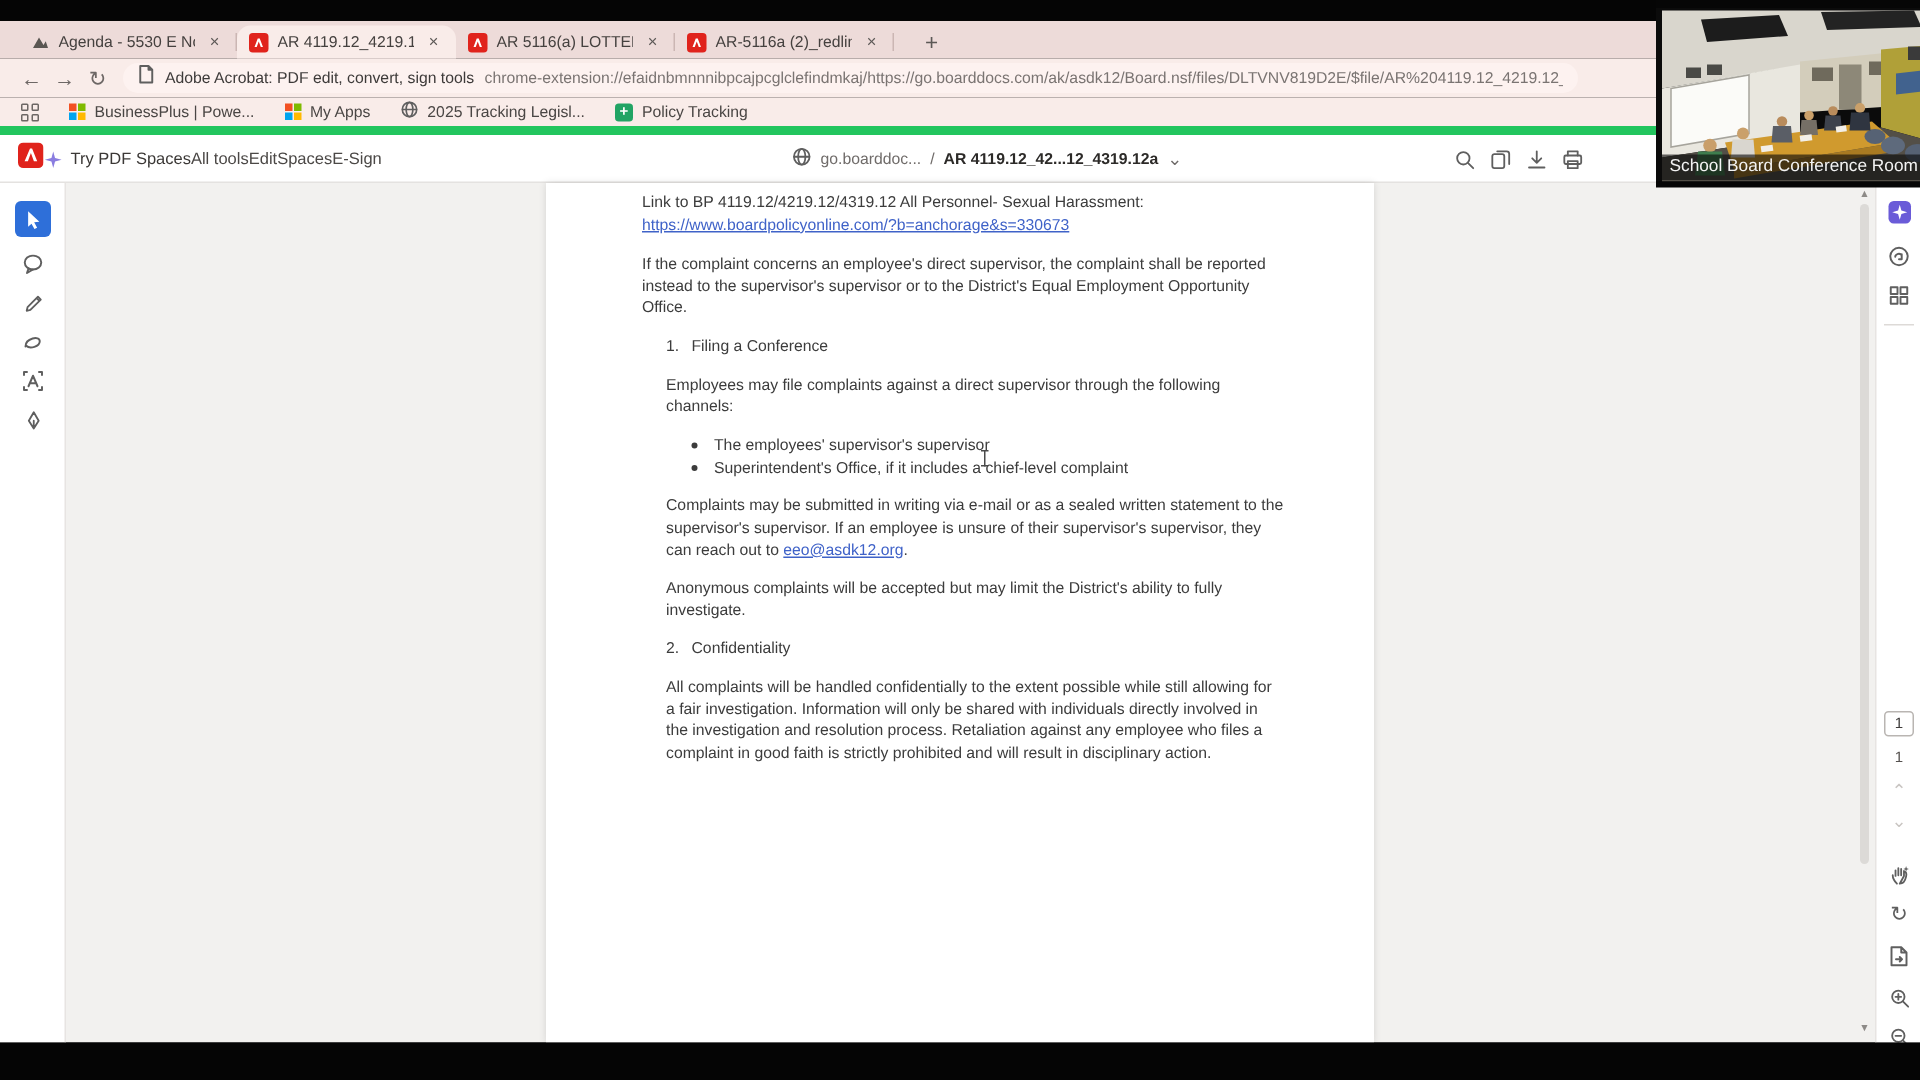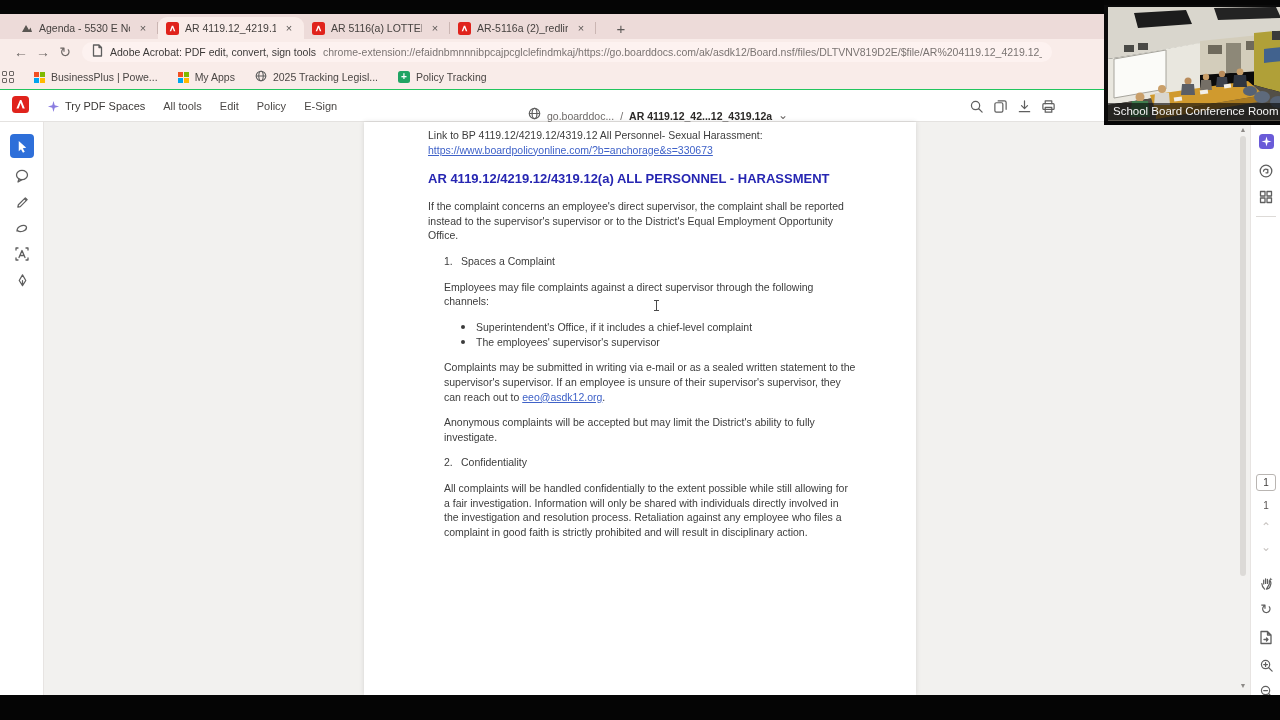--- a/index.html
+++ b/index.html
@@ -18,34 +18,34 @@
   .favicon { width:13px; height:13px; flex:0 0 13px; display:flex; align-items:center; justify-content:center; }
   .pdf-fav { background:#e0231c; border-radius:2.5px; }
   .newtab { width:22px; height:22px; display:flex; align-items:center; justify-content:center; color:#5c5856; font-size:15px; margin-left:14px; margin-bottom:0; }
 
   #addressbar { left:0; top:39px; width:1280px; height:26px; background:#f9ece9; display:flex; align-items:center; padding-left:10px; }
   .navbtn { width:22px; height:22px; display:flex; align-items:center; justify-content:center; color:#6d6765; font-size:14px; }
   #omnibox { margin-left:6px; width:970px; height:20px; border-radius:10px; background:#fdf2f0; display:flex; align-items:center; padding:0 10px; gap:7px; }
   #omnibox .ext-label { font-size:10.5px; color:#3d3a39; white-space:nowrap; }
   #omnibox .url { font-size:10.5px; color:#7a7472; white-space:nowrap; overflow:hidden; flex:1; }
 
-  #bookmarksbar { left:0; top:65px; width:1280px; height:25px; background:#f9ece9; display:flex; align-items:center; padding-left:2px; gap:20px; border-bottom:1px solid #22c55e; }
+  #bookmarksbar { left:0; top:65px; width:1280px; height:25px; background:#f9ece9; display:flex; align-items:center; padding-left:14px; gap:20px; border-bottom:6px solid #22c55e; }
   .bm { display:flex; align-items:center; gap:6px; font-size:10.5px; color:#4a4644; }
   .msgrid { width:11px; height:11px; display:grid; grid-template-columns:5px 5px; grid-template-rows:5px 5px; gap:1px; }
   .msgrid i { display:block; }
   .appsgrid { width:12px; height:12px; display:grid; grid-template-columns:5px 5px; grid-template-rows:5px 5px; gap:2px; }
   .appsgrid i { border:1.2px solid #6d6765; border-radius:1px; }
   .greenicon { width:12px; height:12px; background:#21a464; border-radius:2.5px; color:#fff; font-size:10px; line-height:11px; text-align:center; font-weight:bold; }
 
   
   #acrotoolbar { left:0; top:90px; width:1280px; height:32px; background:#ffffff; border-bottom:1px solid #e4e2e0; }
-  #acrotoolbar .left { position:absolute; left:12px; top:0; height:32px; display:flex; align-items:center; gap:18px; }
+  #acrotoolbar .left { position:absolute; left:12px; top:0; height:32px; display:flex; align-items:center; }
   .menu-item { font-size:11px; color:#4b4846; }
   .tryspaces { display:flex; align-items:center; gap:5px; font-size:11px; color:#3b3836; }
-  #acrotoolbar .center { position:absolute; left:528px; top:0; height:32px; display:flex; align-items:flex-end; gap:6px; font-size:10.5px; color:#6f6b69; }
+  #acrotoolbar .center { position:absolute; left:528px; top:0; height:32px; display:flex; align-items:center; gap:6px; font-size:10.5px; color:#6f6b69; }
   .doc-title { color:#2c2a28; font-weight:bold; font-size:10.5px; }
   #acrotoolbar .right { position:absolute; left:968px; top:0; height:32px; display:flex; align-items:center; gap:7px; }
   .toolicon { width:17px; height:17px; display:flex; align-items:center; justify-content:center; }
 
   
   #viewer { left:0; top:122px; width:1280px; height:573px; background:#f2f1ef; }
   #leftrail { position:absolute; left:0; top:0; width:44px; height:573px; background:#fff; border-right:1px solid #e7e4e2; }
   .railbtn { position:absolute; left:10px; width:24px; height:24px; display:flex; align-items:center; justify-content:center; border-radius:4px; }
   .railbtn.active { background:#2e6fd9; }
   #rightrail { position:absolute; left:1250px; top:0; width:30px; height:573px; background:#fff; border-left:1px solid #e7e4e2; }
@@ -197,21 +197,21 @@
           </svg>
       </span>
       <span class="tryspaces">
         <svg width="13" height="13" viewBox="0 0 14 14">
             <path d="M7 1 L8.3 5.7 L13 7 L8.3 8.3 L7 13 L5.7 8.3 L1 7 L5.7 5.7 Z" fill="#8a7de0"></path>
           </svg>
         <span>Try PDF Spaces</span>
       </span>
       <span class="menu-item">All tools</span>
       <span class="menu-item">Edit</span>
-      <span class="menu-item">Policy</span>
+      <span class="menu-item">Spaces</span>
       <span class="menu-item">E-Sign</span>
     </div>
     <div class="center">
       <span>
         <svg width="13" height="13" viewBox="0 0 14 14">
             <circle class="stk" cx="7" cy="7" r="5.6"></circle>
             <ellipse class="stk" cx="7" cy="7" rx="2.6" ry="5.6"></ellipse>
             <path class="stk" d="M1.6,7 H12.4"></path>
           </svg>
       </span>
@@ -284,37 +284,36 @@
           </svg>
       </div>
     </div>
 
     <div id="page">
       <div id="doc">
         <p style="margin-bottom:12px">
           <span>Link to BP 4119.12/4219.12/4319.12 All Personnel- Sexual Harassment:</span><br>
           <span class="doc-link">https://www.boardpolicyonline.com/?b=anchorage&amp;s=330673</span>
         </p>
-        <h1>AR 4119.12/4219.12/4319.12(a) ALL PERSONNEL - HARASSMENT</h1>
         <p>If the complaint concerns an employee's direct supervisor, the complaint shall be reported instead to the supervisor's supervisor or to the District's Equal Employment Opportunity Office.</p>
 
         <div class="numitem">
           <span class="num">1.</span>
-          <span class="ntitle">Spaces a Complaint</span>
+          <span class="ntitle">Filing a Conference</span>
         </div>
         <div class="item-body">
           <p>Employees may file complaints against a direct supervisor through the following channels:</p>
           <div class="bullets">
             <div class="bullet-row">
               <span class="bullet-dot"></span>
-              <span>Superintendent's Office, if it includes a chief-level complaint</span>
+              <span>The employees' supervisor's supervisor</span>
             </div>
             <div class="bullet-row">
               <span class="bullet-dot"></span>
-              <span>The employees' supervisor's supervisor</span>
+              <span>Superintendent's Office, if it includes a chief-level complaint</span>
             </div>
           </div>
           <p><span>Complaints may be submitted in writing via e-mail or as a sealed written statement to the supervisor's supervisor. If an employee is unsure of their supervisor's supervisor, they can reach out to </span><span class="doc-link">eeo@asdk12.org</span><span>.</span></p>
           <p>Anonymous complaints will be accepted but may limit the District's ability to fully investigate.</p>
         </div>
 
         <div class="numitem">
           <span class="num">2.</span>
           <span class="ntitle">Confidentiality</span>
         </div>

